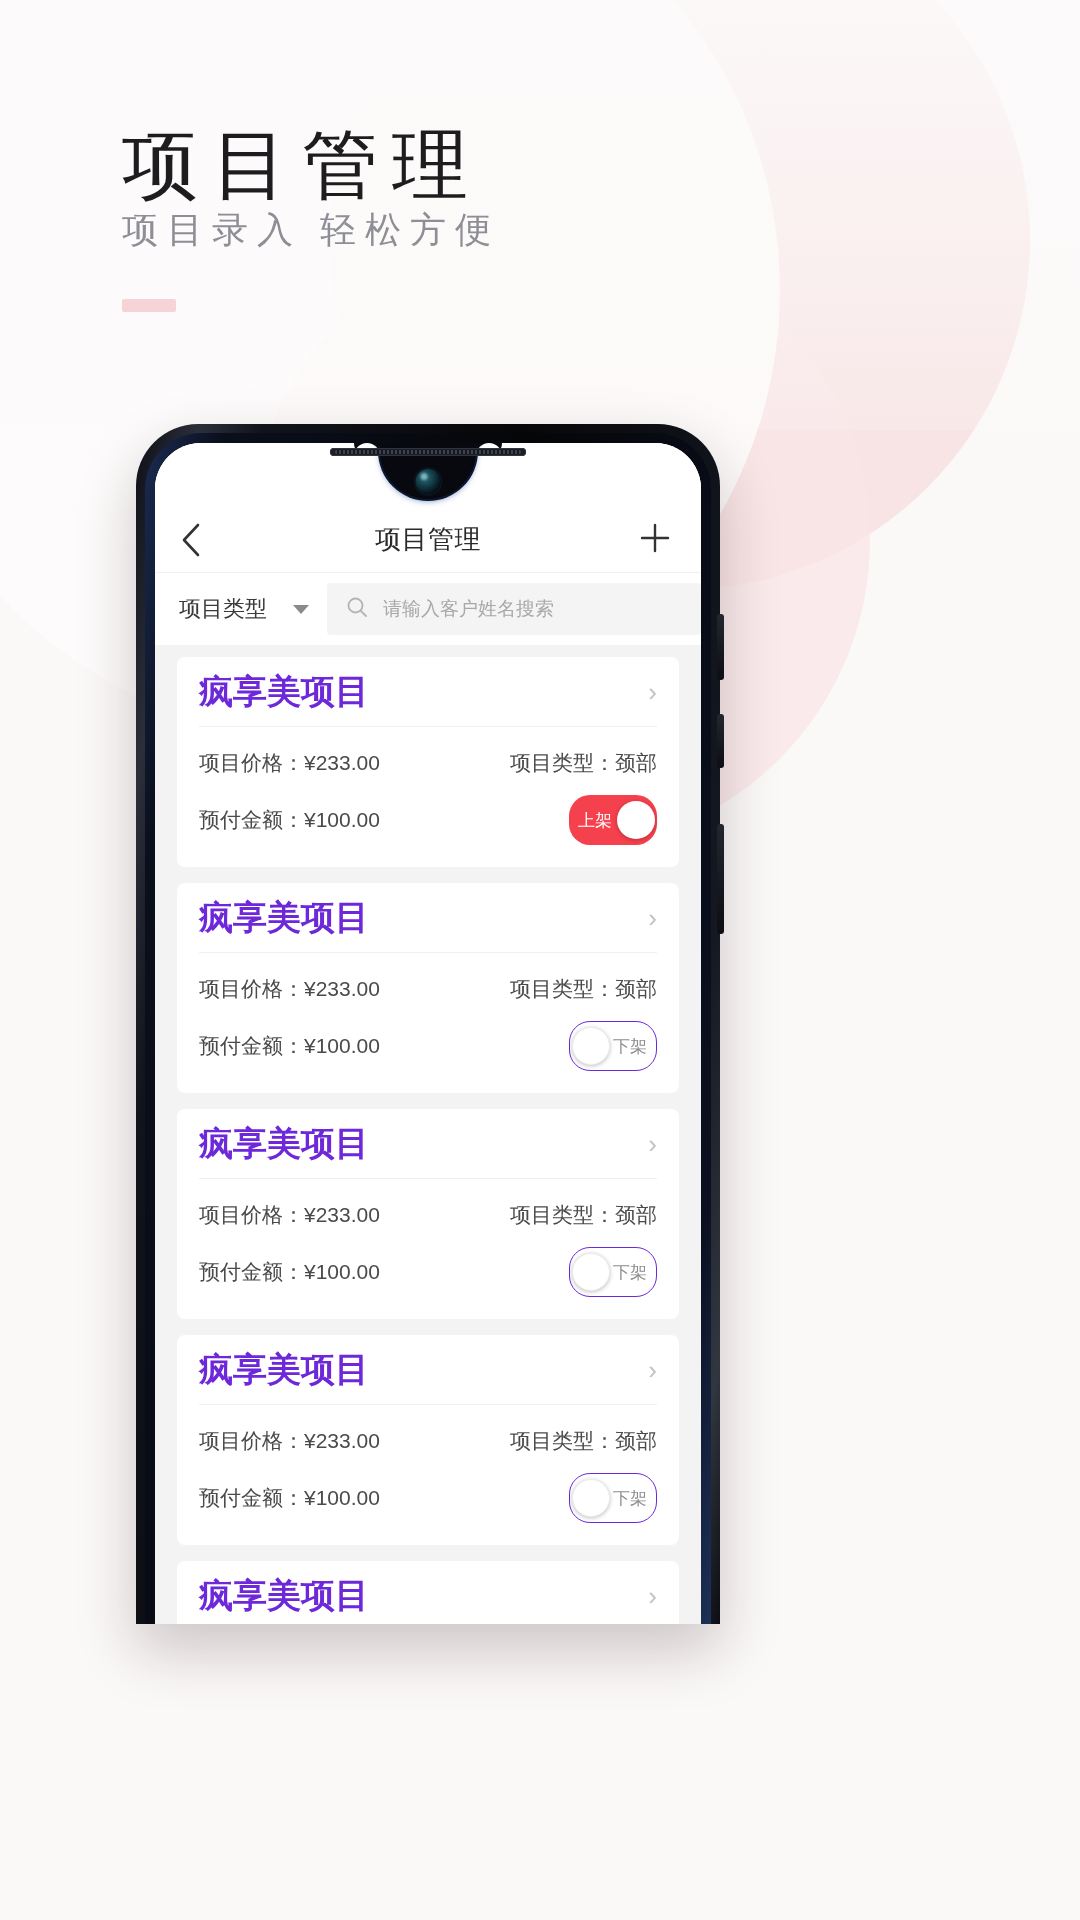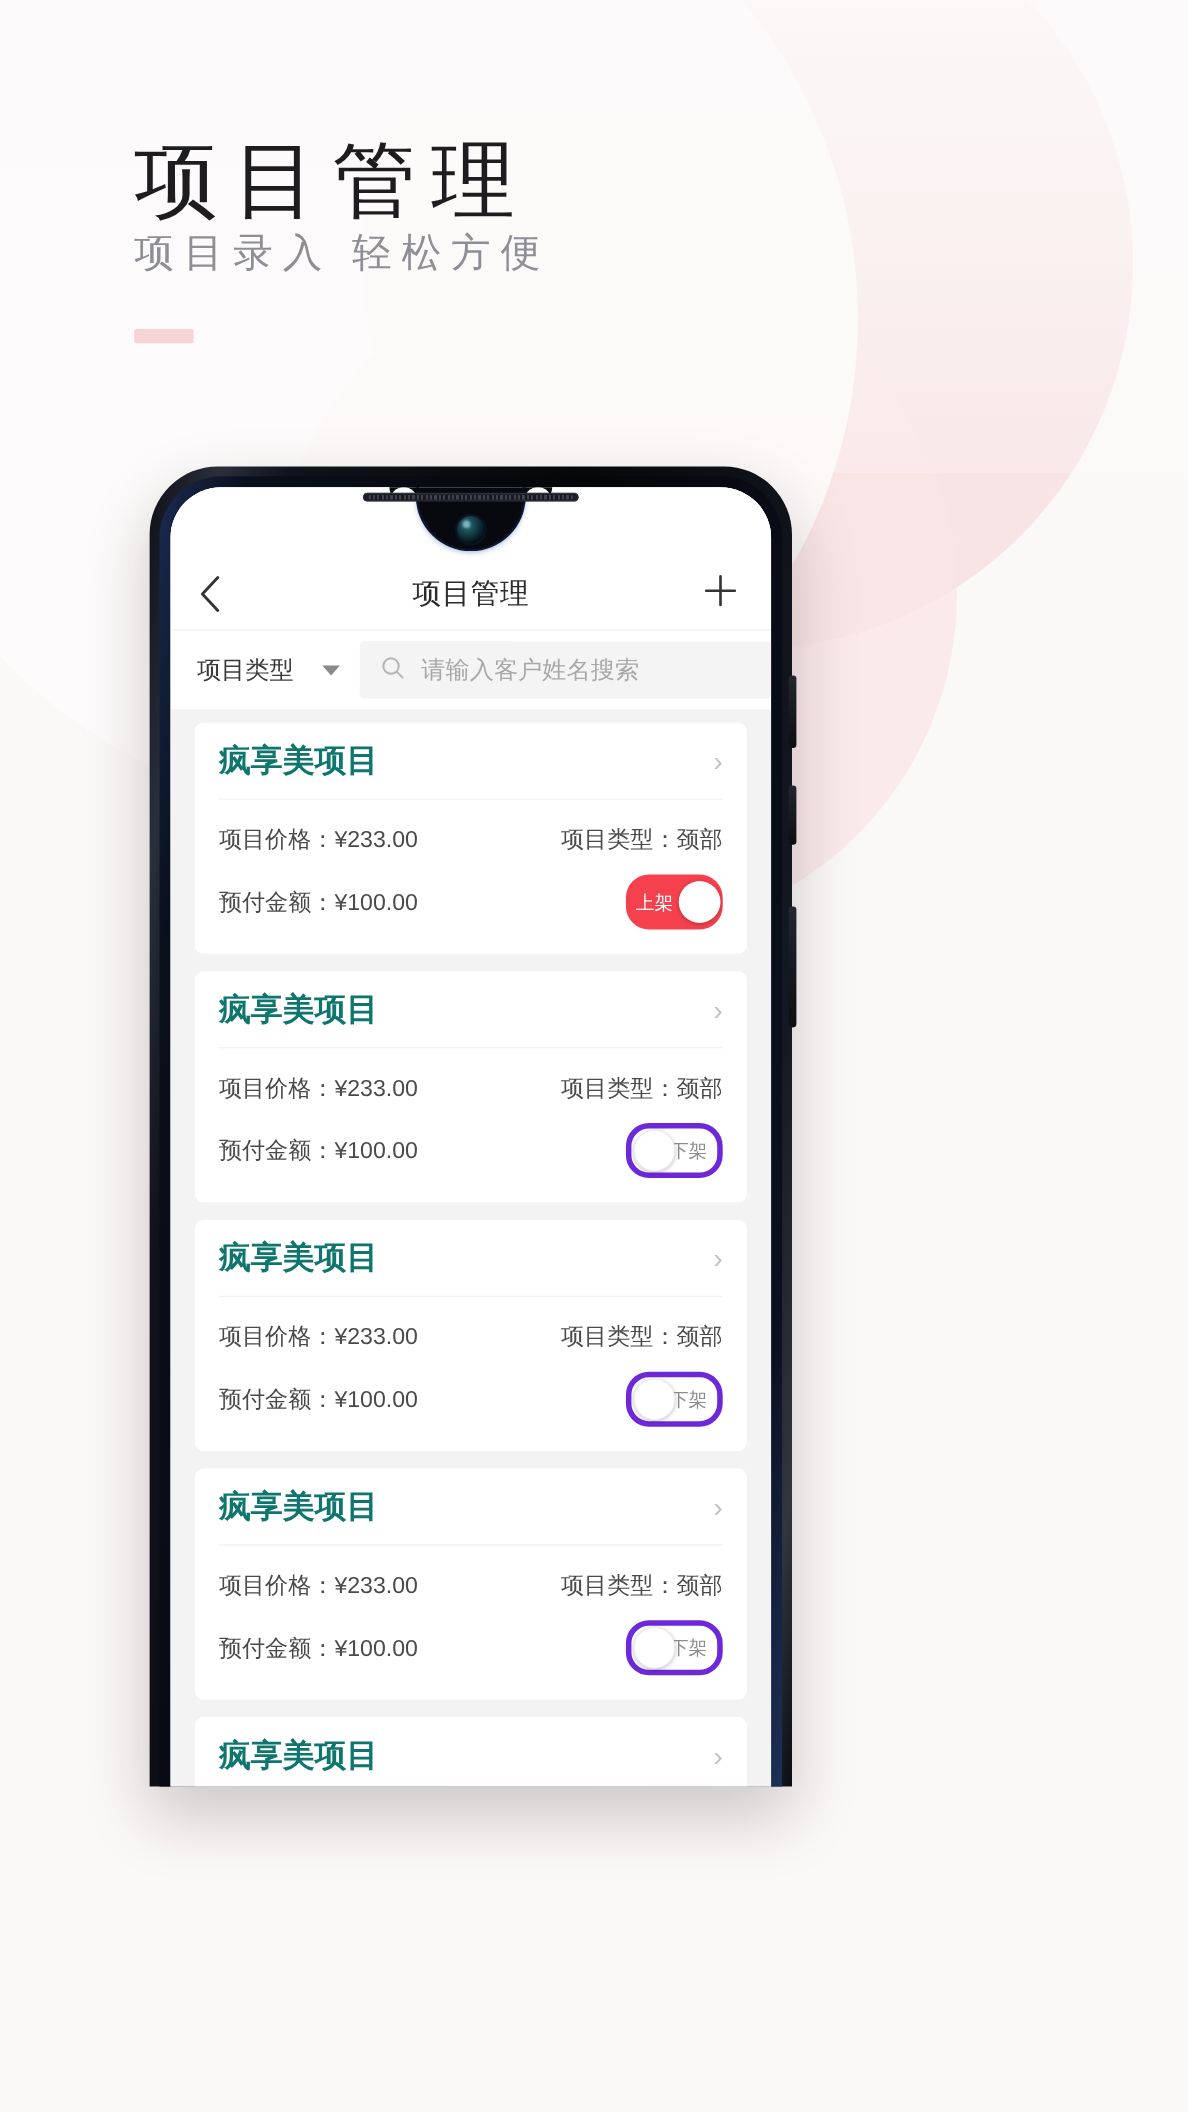--- a/index.html
+++ b/index.html
@@ -237,41 +237,41 @@
     flex: 1 1 auto;
     height: 52px;
     background: #f4f4f4;
     border-radius: 4px;
     display: flex; align-items: center;
     gap: 14px;
     padding: 0 18px;
     margin-right: 0;
     cursor: text;
   }
-  .search-ph { font-size: 22px; color: #a8a8a8; }
+  .search-ph { font-size: 19px; color: #a8a8a8; }
 
   .list {
     flex: 1 1 auto;
     background: #f3f3f3;
     padding: 12px 22px 0 22px;
     overflow: hidden;
   }
   .card {
     background: #fff;
     border-radius: 8px;
     margin-bottom: 16px;
     padding: 0 22px;
   }
   .card-head {
     display: flex; align-items: center; justify-content: space-between;
     height: 70px;
     border-bottom: 1px solid #efefef;
     cursor: pointer;
   }
-  .card-title { font-size: 29px; color: #0f766e; font-weight: 600; }
+  .card-title { font-size: 34px; color: #6d28d9; font-weight: 600; }
   .chev { color: #c2c2c2; font-size: 26px; line-height: 1; }
   .card-row {
     display: flex; align-items: center;
     padding-top: 22px;
     gap: 44px;
   }
   .card-row.second { padding-top: 18px; padding-bottom: 22px; }
   .field {
     font-size: 21px;
     color: #4a4a4a;
@@ -283,21 +283,21 @@
   .toggle {
     margin-left: auto;
     width: 88px; height: 50px;
     border-radius: 21px;
     position: relative;
     display: flex; align-items: center;
     cursor: pointer;
     flex: 0 0 auto;
   }
   .toggle.on  { background: #f5404d; justify-content: flex-start; }
-  .toggle.off { background: #ffffff; border: 5px solid #6d28d9; justify-content: flex-end; }
+  .toggle.off { background: #ffffff; border: 1px solid #6d28d9; justify-content: flex-end; }
   .toggle-text {
     font-size: 17px;
     padding: 0 9px;
     white-space: nowrap;
   }
   .toggle.on  .toggle-text { color: #fff; }
   .toggle.off .toggle-text { color: #8c8c8c; }
   .knob {
     position: absolute;
     top: 50%; transform: translateY(-50%);

